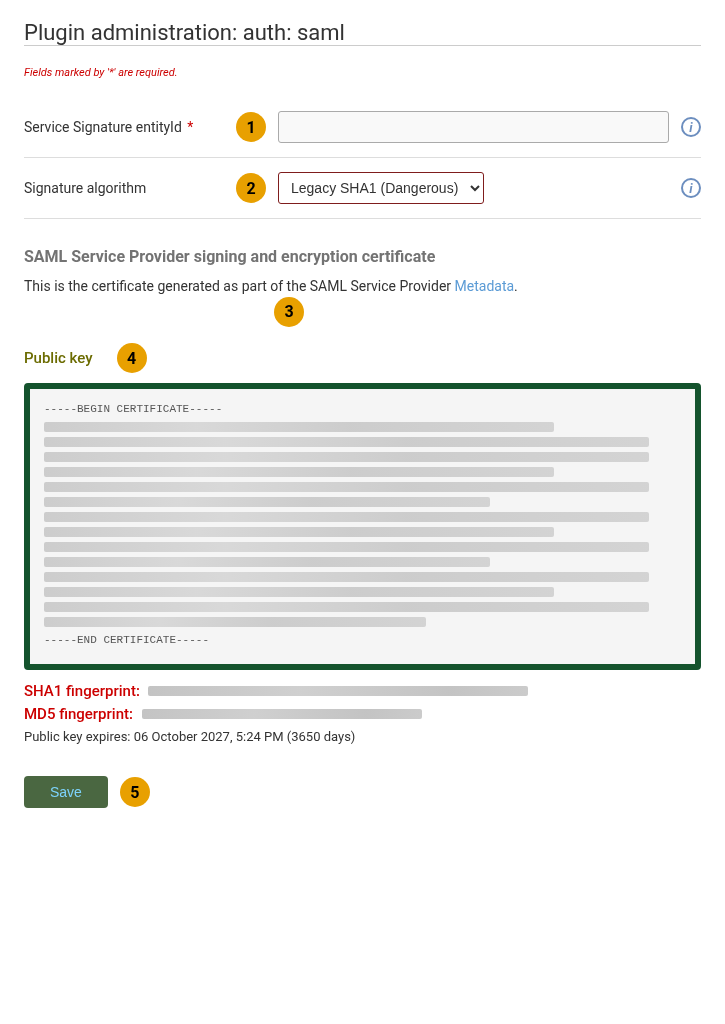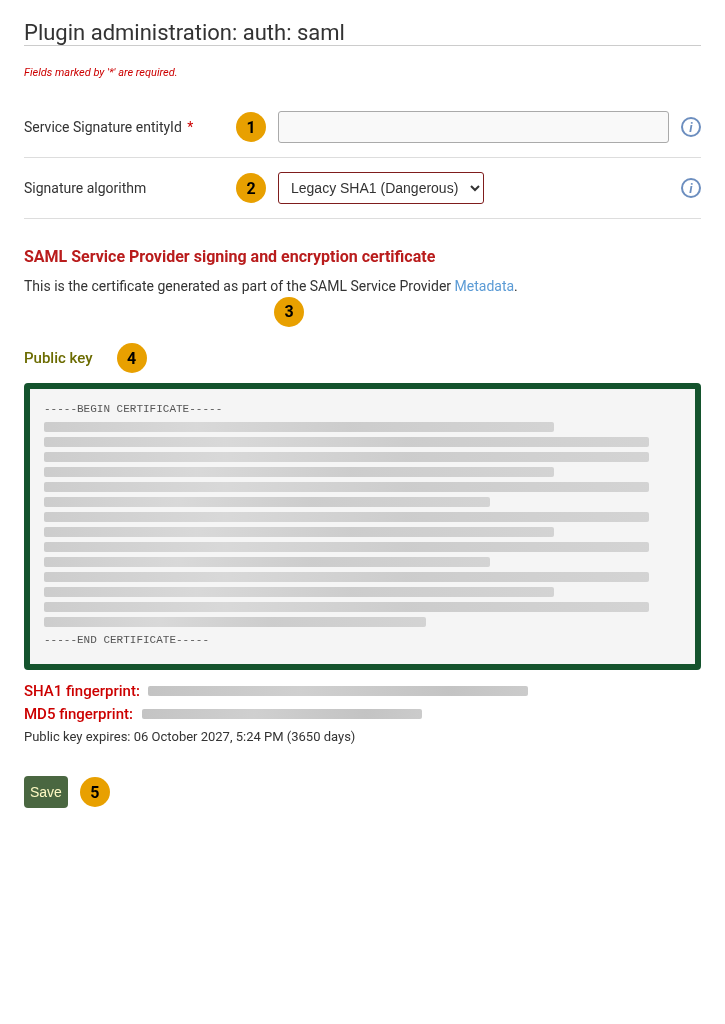--- a/index.html
+++ b/index.html
@@ -98,21 +98,21 @@
       font-weight: bold;
       font-style: italic;
       cursor: pointer;
       flex-shrink: 0;
       margin-left: auto;
     }
 
     .section-title {
       font-size: 16px;
       font-weight: bold;
-      color: #b91c1c;
+      color: #737373;
       margin-top: 28px;
       margin-bottom: 10px;
     }
 
     .section-desc {
       font-size: 14px;
       color: #333;
       margin-bottom: 16px;
       line-height: 1.5;
     }
@@ -192,24 +192,24 @@
 
     .expiry-row {
       font-size: 13px;
       color: #333;
       margin-top: 6px;
       margin-bottom: 32px;
     }
 
     .save-btn {
       background: #4a6741;
-      color: #fef9c3;
+      color: #7dd3fc;
       border: none;
       border-radius: 4px;
-      padding: 8px 6px;
+      padding: 8px 26px;
       font-size: 14px;
       cursor: pointer;
       font-weight: 500;
     }
 
     .save-row {
       display: flex;
       align-items: center;
       gap: 12px;
       margin-top: 10px;

